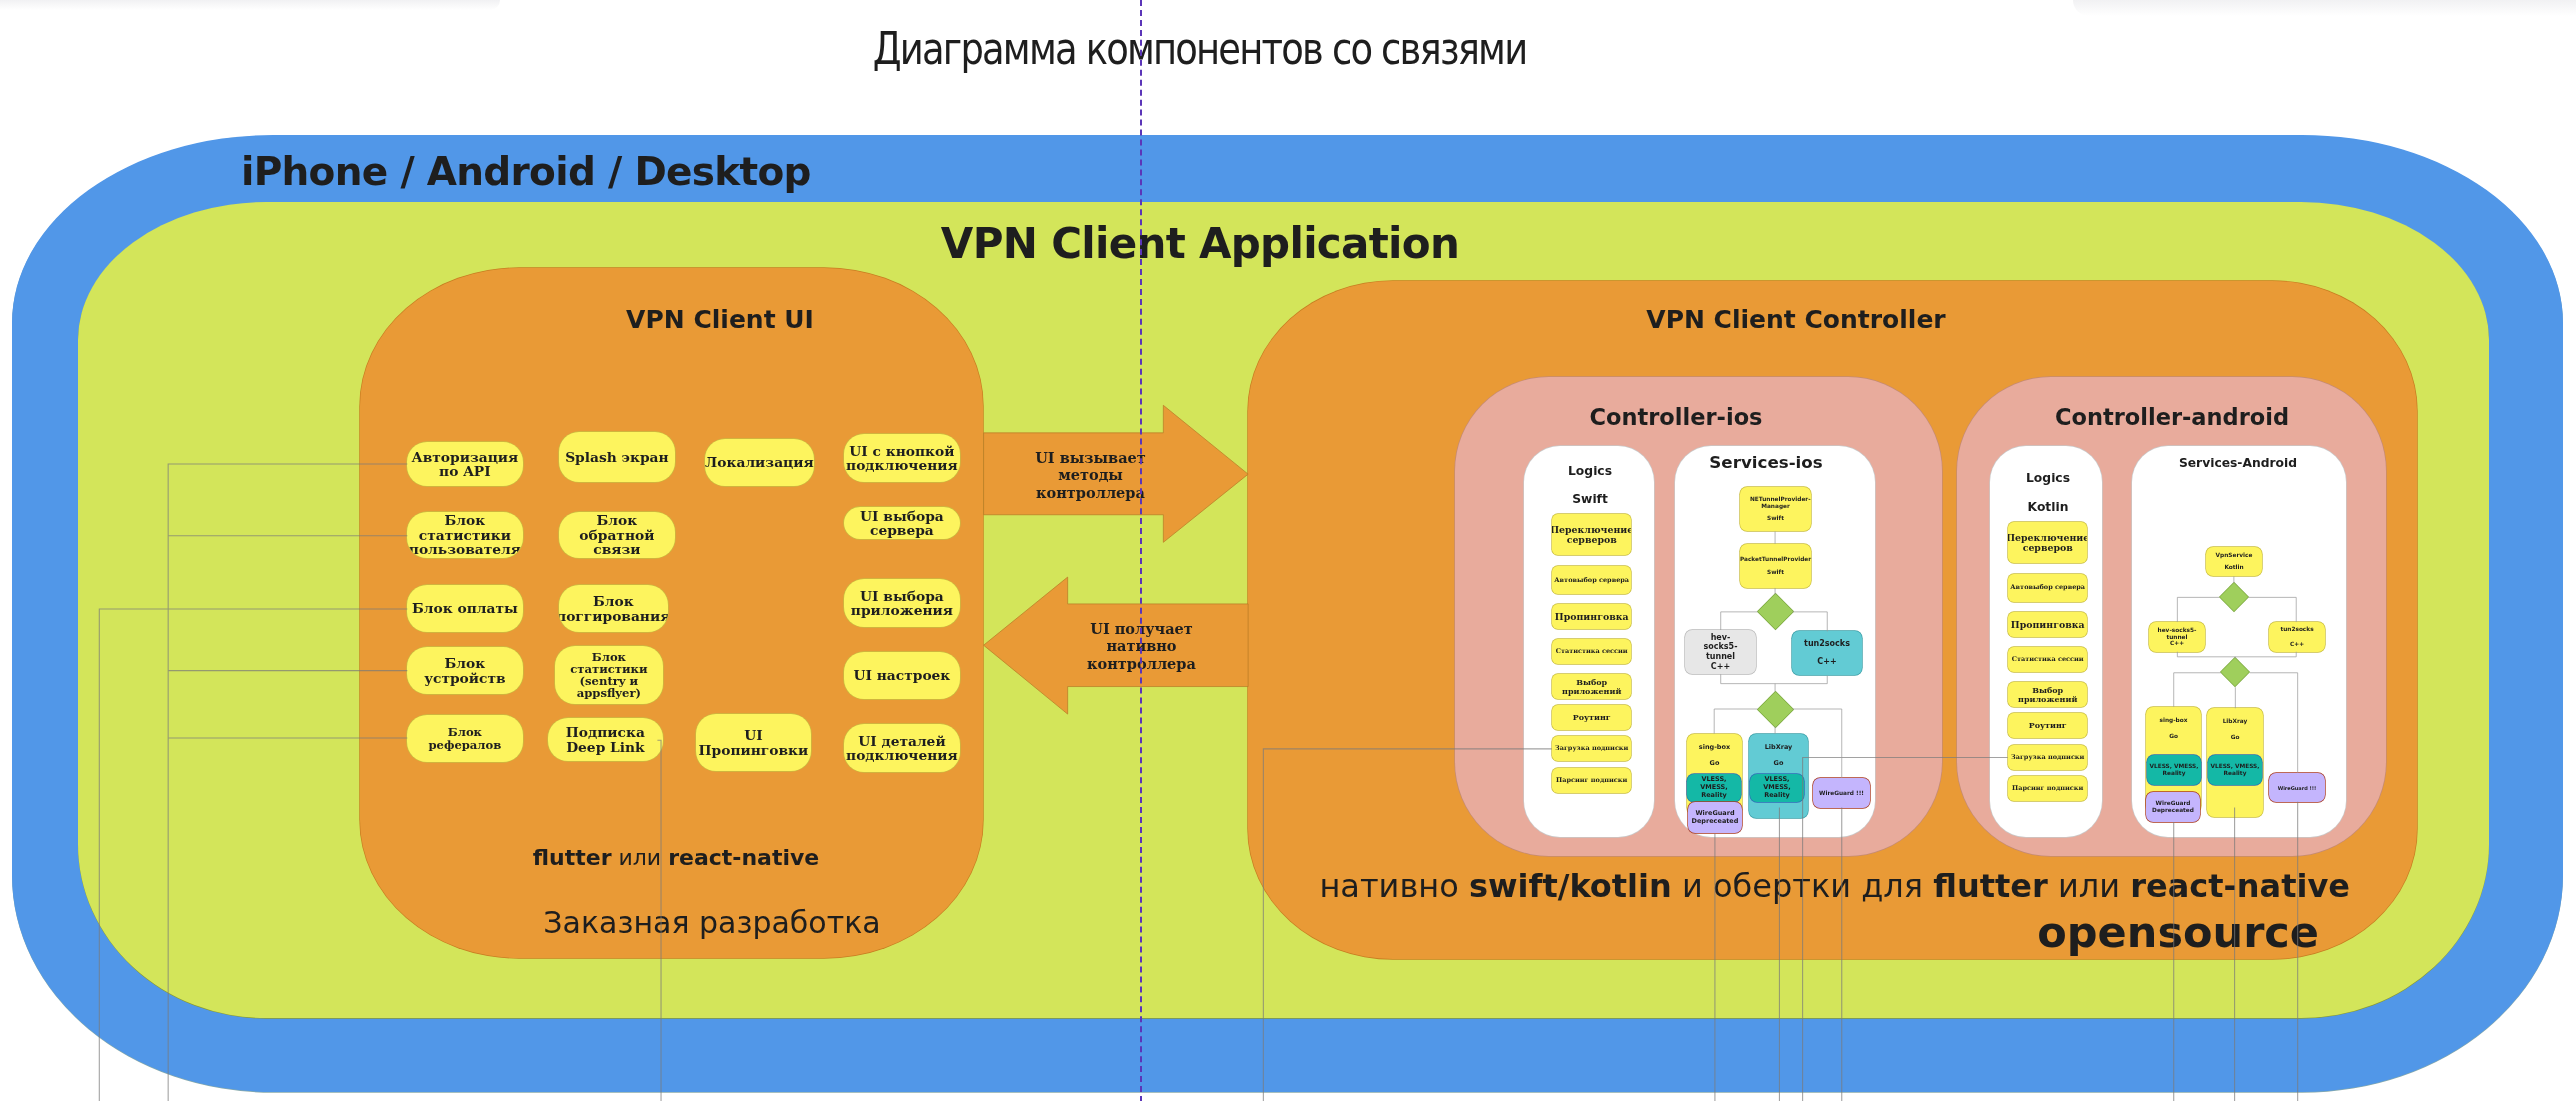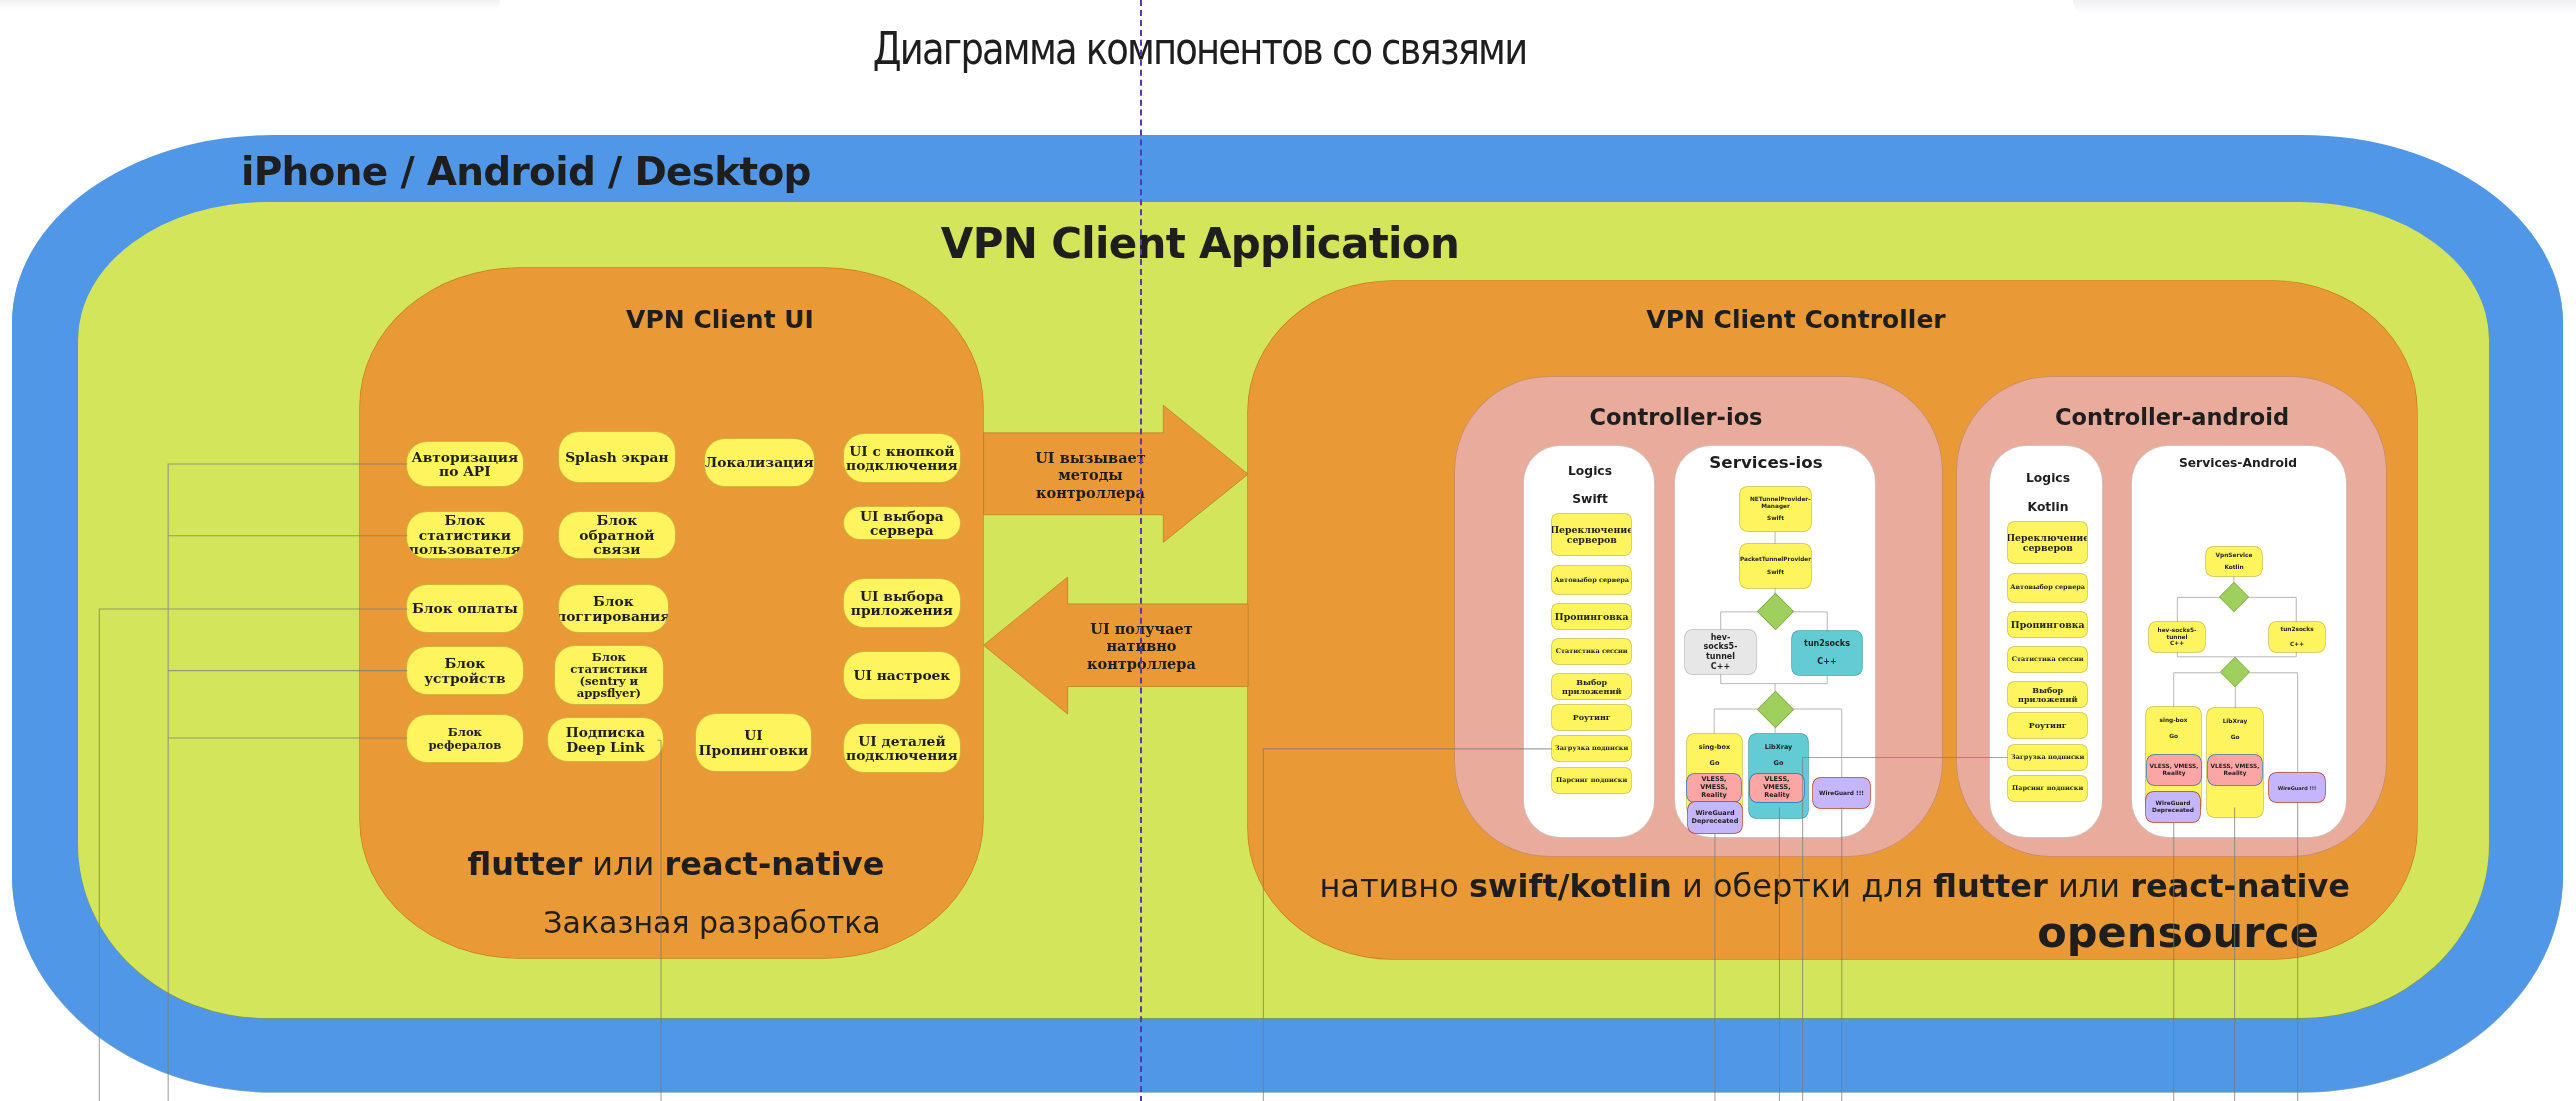--- a/index.html
+++ b/index.html
@@ -22,25 +22,25 @@
   .heading-xs { font-family:"DejaVu Sans", sans-serif; font-weight:bold; font-size:22.5px; white-space:nowrap; transform:translate(-50%,-50%); }
   .heading-xxs { font-family:"DejaVu Sans", sans-serif; font-weight:bold; font-size:12.3px; white-space:nowrap; transform:translate(-50%,-50%); }
   .yel { position:absolute; background:#fdf45e; border-radius:20px; box-shadow:0 0 0 0.7px #c9bd40; display:flex; align-items:center; justify-content:center; text-align:center; font-family:"DejaVu Serif", serif; font-weight:bold; color:#1e1e1e; line-height:1.05; overflow:hidden; }
   .ui-box { font-size:13.8px; padding:0 2.9px; }
   .lg-box { font-size:8px; border-radius:5.8px; padding:0 2.2px; }
   .lg-box.big { font-size:9.4px; }
   .node { position:absolute; display:flex; flex-direction:column; align-items:center; justify-content:center; text-align:center; font-family:"DejaVu Sans", sans-serif; font-weight:bold; font-size:6.5px; line-height:1.2; border-radius:7.2px; color:#1e1e1e; }
   .n-yel { background:#fdf45e; box-shadow:0 0 0 0.7px #c9bd40; }
   .n-cyan { background:#62cbd4; box-shadow:0 0 0 0.7px #3b9ea6; }
   .n-grey { background:#e7e7e7; box-shadow:0 0 0 0.7px #b9b9b9; }
-  .n-blue { background:#fca5a5; box-shadow:0 0 0 0.7px #2f6cb6; }
+  .n-blue { background:#14b8a6; box-shadow:0 0 0 0.7px #2f6cb6; }
   .n-red { background:#c4b5fd; box-shadow:0 0 0 0.7px #a8391f; }
   .diamond { position:absolute; width:25px; height:25px; background:#9fcf5c; transform:rotate(45deg); box-shadow:0 0 0 0.7px #79a63c; }
   .stack { justify-content:flex-start; padding-top:10px; }
-  .bottom-text { font-family:"DejaVu Sans", sans-serif; white-space:nowrap; font-size:32px; }
+  .bottom-text { font-family:"DejaVu Sans", sans-serif; white-space:nowrap; font-size:22px; }
   .bottom-text b { font-weight:bold; }
   .arrow-text { font-family:"DejaVu Serif", serif; font-weight:bold; font-size:14.5px; text-align:center; line-height:1.2; position:absolute; color:#1e1e1e; }
   svg.lines { position:absolute; left:0; top:0; width:2576px; height:1102px; pointer-events:none; z-index:40; }
 </style>
 </head>
 <body>
 
 <div id="canvas">
   <div class="abs shadow-tl"></div>
   <div class="abs shadow-tr"></div>

